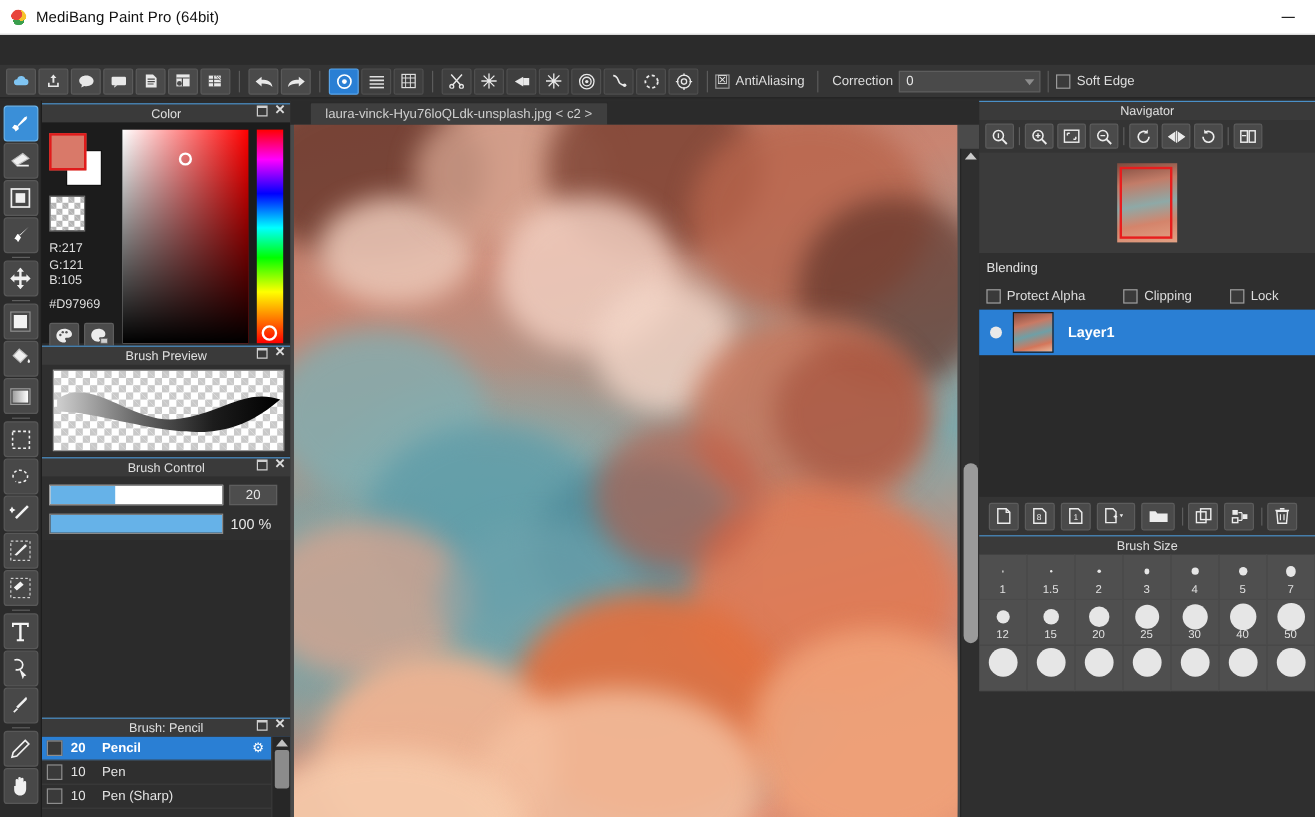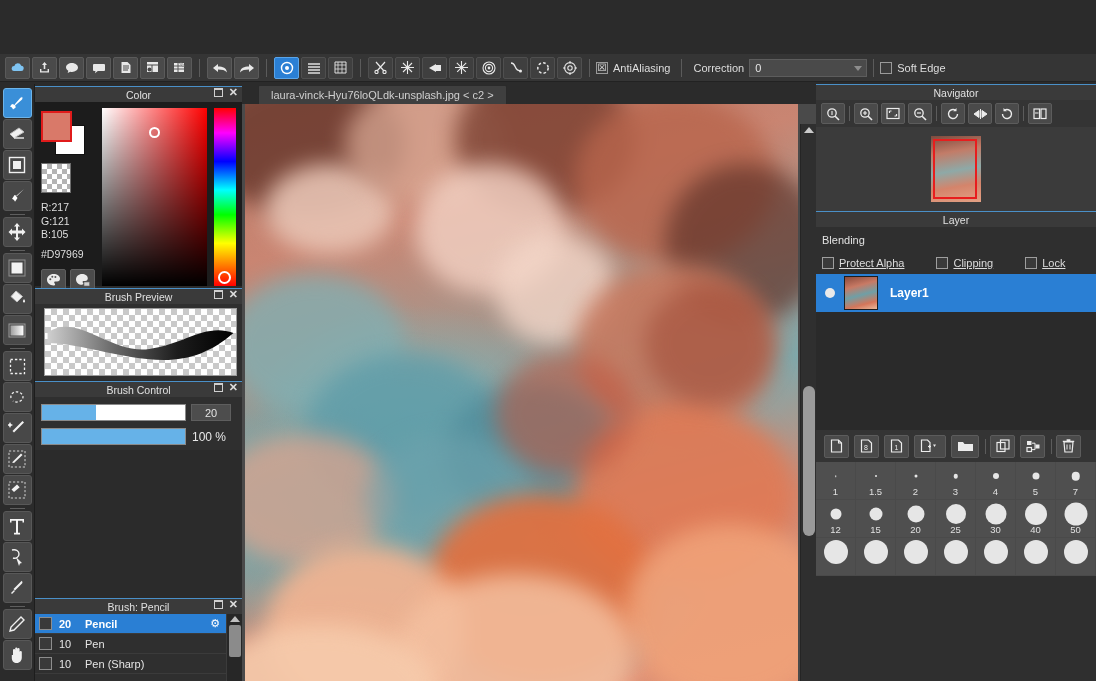--- a/index.html
+++ b/index.html
@@ -303,21 +303,21 @@
   .opacity-fill { height: 100%; background: #59a9e8; }
   .blend-combo {
     flex: 1; height: 17px; background: #4a4a4a; border: 1px solid #585858;
     display: flex; align-items: center; padding-left: 5px; font-size: 11px;
     color: #e6e6e6; cursor: pointer;
   }
   .chk-row {
     display: flex; align-items: center; height: 22px; padding-left: 6px;
     font-size: 11px; color: #dcdcdc; gap: 6px;
   }
-  .chk-item { display: flex; align-items: center; gap: 5px; cursor: pointer; text-decoration: underline; }
+  .chk-item { display: flex; align-items: center; gap: 5px; cursor: pointer; }
   .chk-sq { width: 12px; height: 12px; border: 1px solid #9e9e9e; background: #3a3a3a; }
   .layer-list { background: #2a2a2a; height: 156px; }
   .layer-item {
     display: flex; align-items: center; height: 38px; background: #2a7fd4; cursor: pointer;
   }
   .eye {
     width: 28px; display: flex; align-items: center; justify-content: center;
   }
   .eye i { display: block; width: 10px; height: 10px; border-radius: 50%; background: #e9e9e9; }
   .layer-thumb {
@@ -348,20 +348,27 @@
   .bs-lab {
     position: absolute; bottom: 2px; width: 100%; text-align: center;
     font-size: 9.5px; color: #e0e0e0;
   }
 </style>
 </head>
 <body>
 
 <div class="app">
 
+  <div class="titlebar">
+    <div class="tb-logo"></div>
+    <div class="tb-title">MediBang Paint Pro (64bit)</div>
+    <div class="tb-min">
+        <i></i>
+      </div>
+  </div>
 
 
   <div class="toolbar">
     <div class="tbtn">
       <svg width="15" height="12" viewBox="0 0 15 12">
           <path d="M4 9h7a2.6 2.6 0 0 0 .2-5.2A3.6 3.6 0 0 0 4.3 4 2.5 2.5 0 0 0 4 9z" fill="#7fc4f2"></path>
         </svg>
     </div>
     <div class="tbtn">
       <svg width="13" height="13" viewBox="0 0 13 13">
@@ -834,23 +841,20 @@
             <path d="M2 6h3.5" stroke="#ececec" stroke-width="1"></path>
           </svg>
       </div>
     </div>
     <div class="nav-view">
       <div class="nav-thumb">
         <div class="nav-frame"></div>
       </div>
     </div>
 
-    <div class="panel-head">
-      <span class="panel-title">Layer</span>
-    </div>
     <div class="layer-rows">
       <div class="lr">
         <span class="lr-label">Blending</span>
       </div>
       <div class="chk-row">
         <span class="chk-item">
           <span class="chk-sq"></span>
           <span>Protect Alpha</span>
         </span>
         <span class="chk-item" style="margin-left:26px">
@@ -921,20 +925,23 @@
       <div class="nsep"></div>
       <div class="lbtn">
         <svg width="13" height="14" viewBox="0 0 13 14">
             <path d="M2 3h9l-.9 10H2.9z" fill="none" stroke="#ececec" stroke-width="1.2"></path>
             <path d="M.8 2.4h11.4M4.6 1h3.8" stroke="#ececec" stroke-width="1.3"></path>
             <path d="M5 5.5v5M8 5.5v5" stroke="#ececec" stroke-width="1"></path>
           </svg>
       </div>
     </div>
 
+    <div class="panel-head">
+      <span class="panel-title">Brush Size</span>
+    </div>
     <div class="bs-grid" id="bsGrid">
         <div class="bs-cell">
           <span class="bs-dot" style="width: 1.5px; height: 1.5px;"></span>
           <span class="bs-lab">1</span>
         </div>
         <div class="bs-cell">
           <span class="bs-dot" style="width: 2px; height: 2px;"></span>
           <span class="bs-lab">1.5</span>
         </div>
         <div class="bs-cell">

